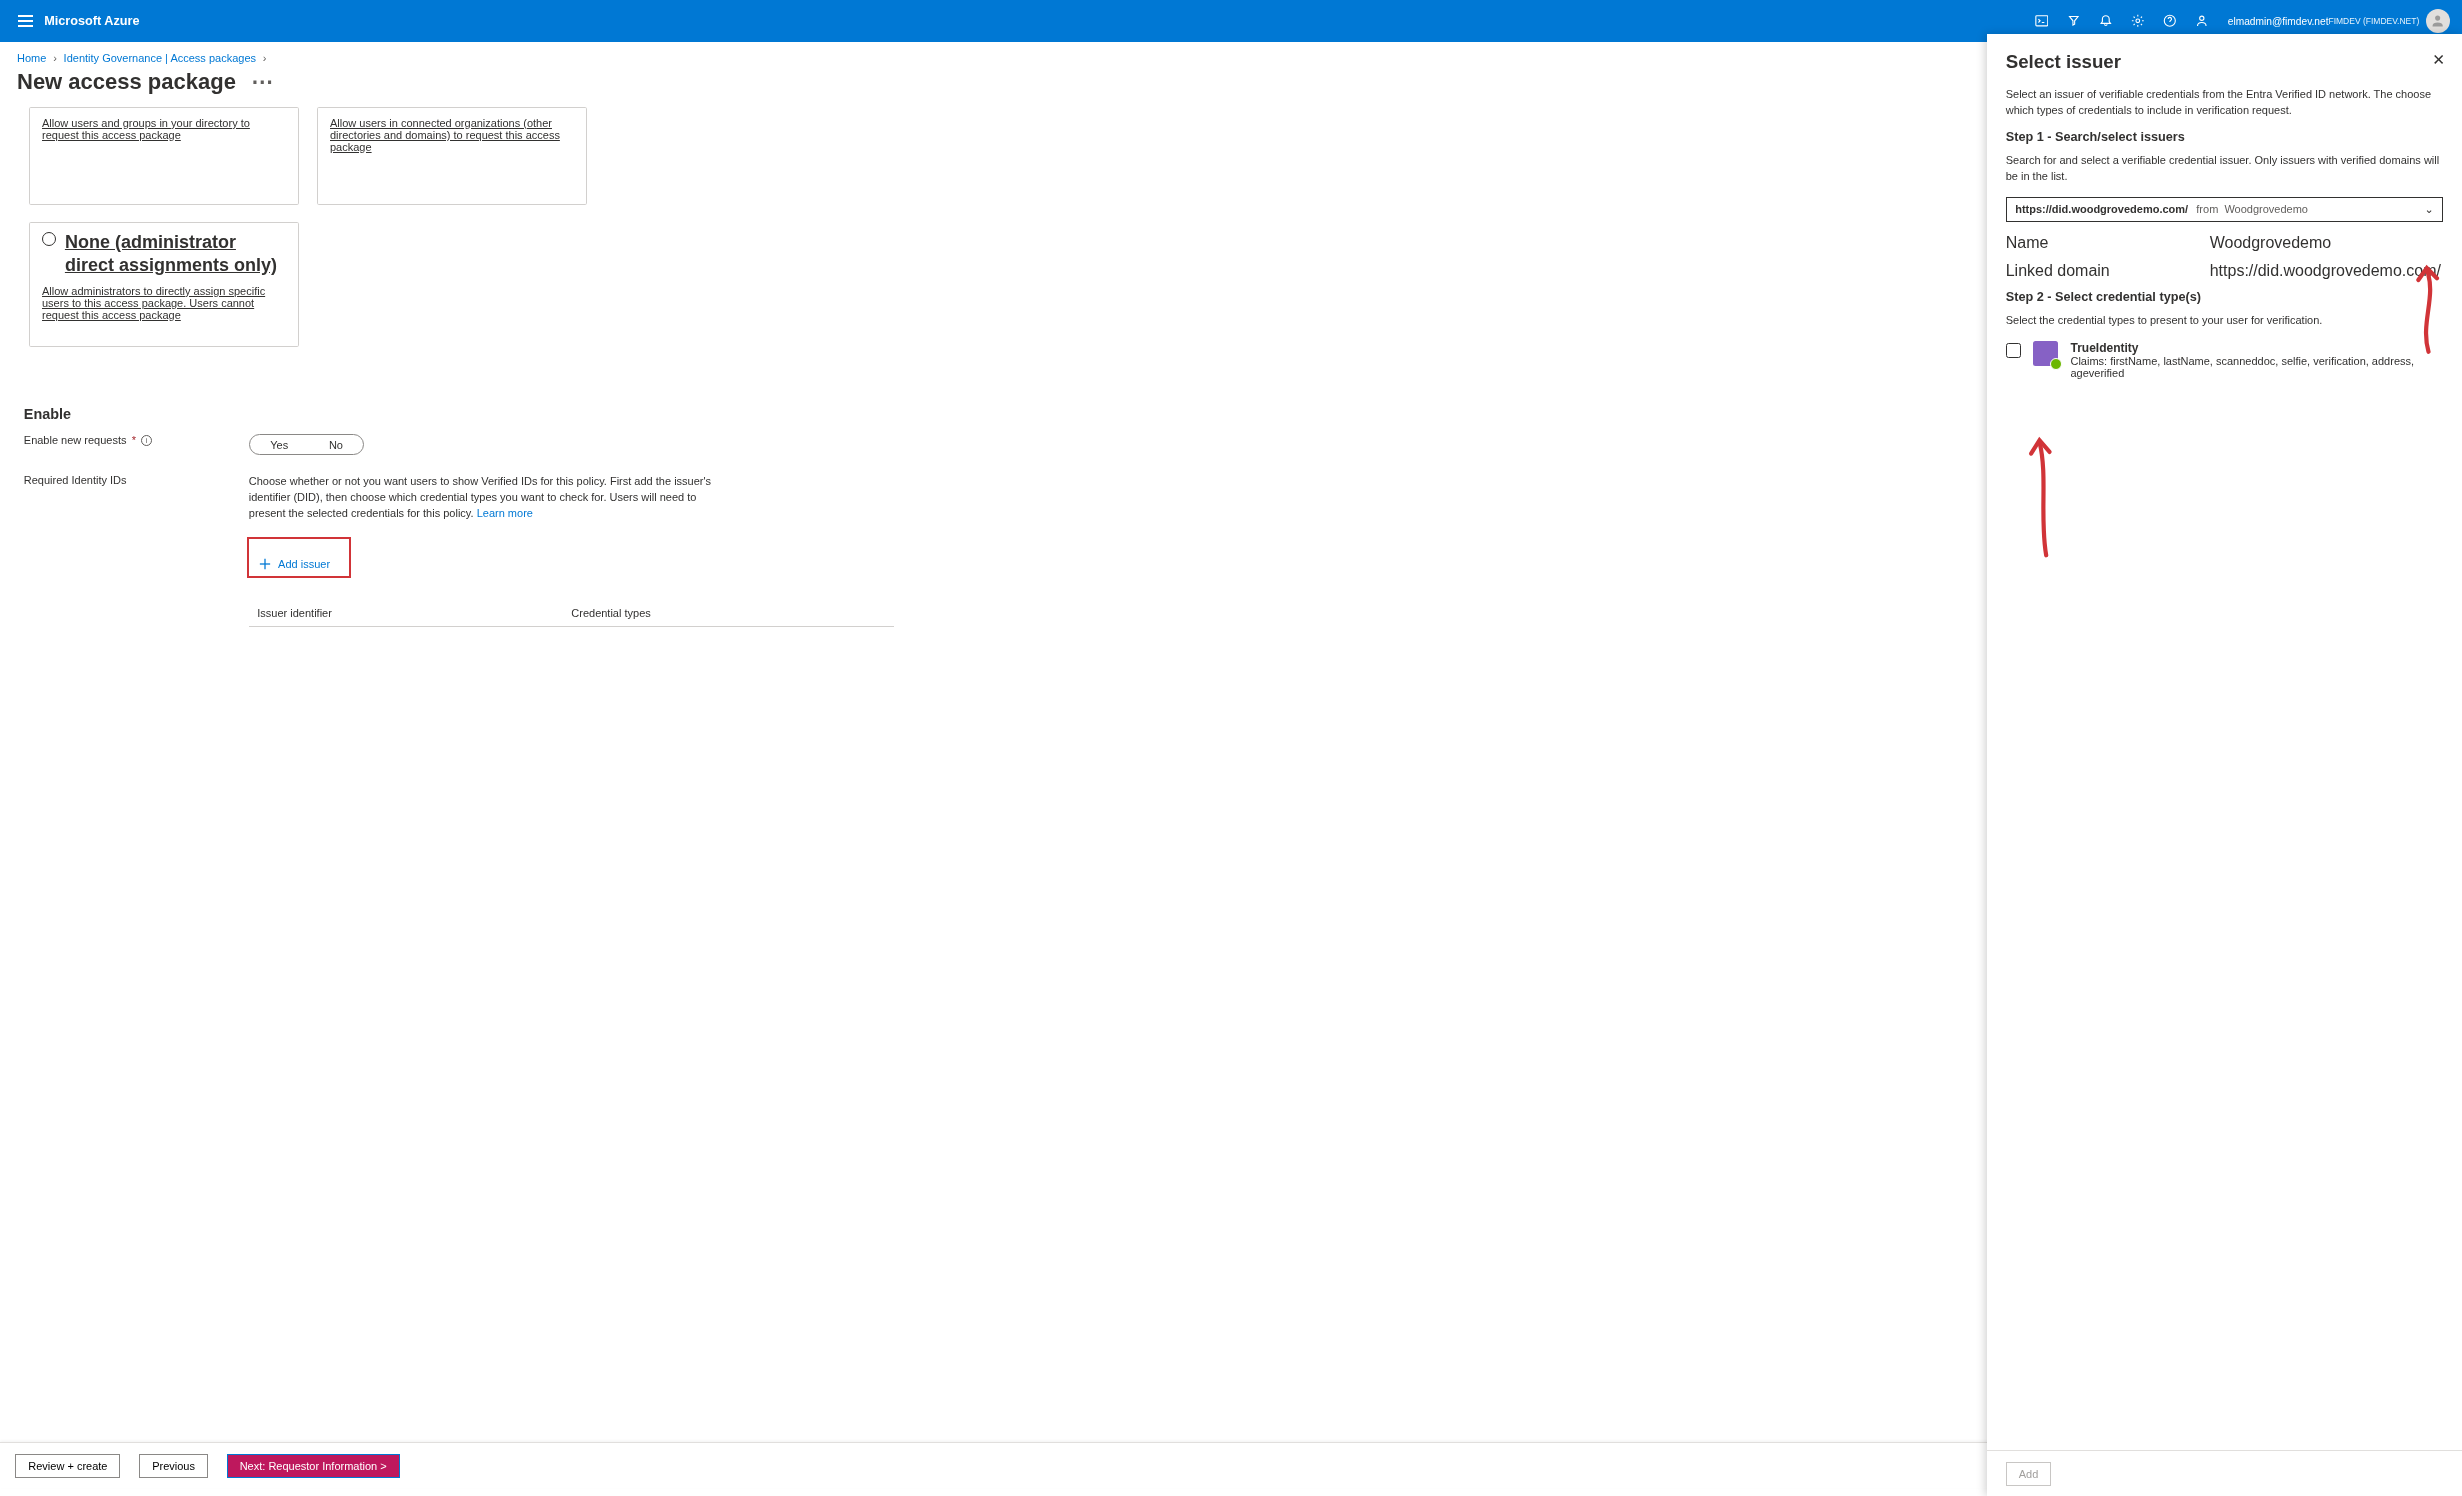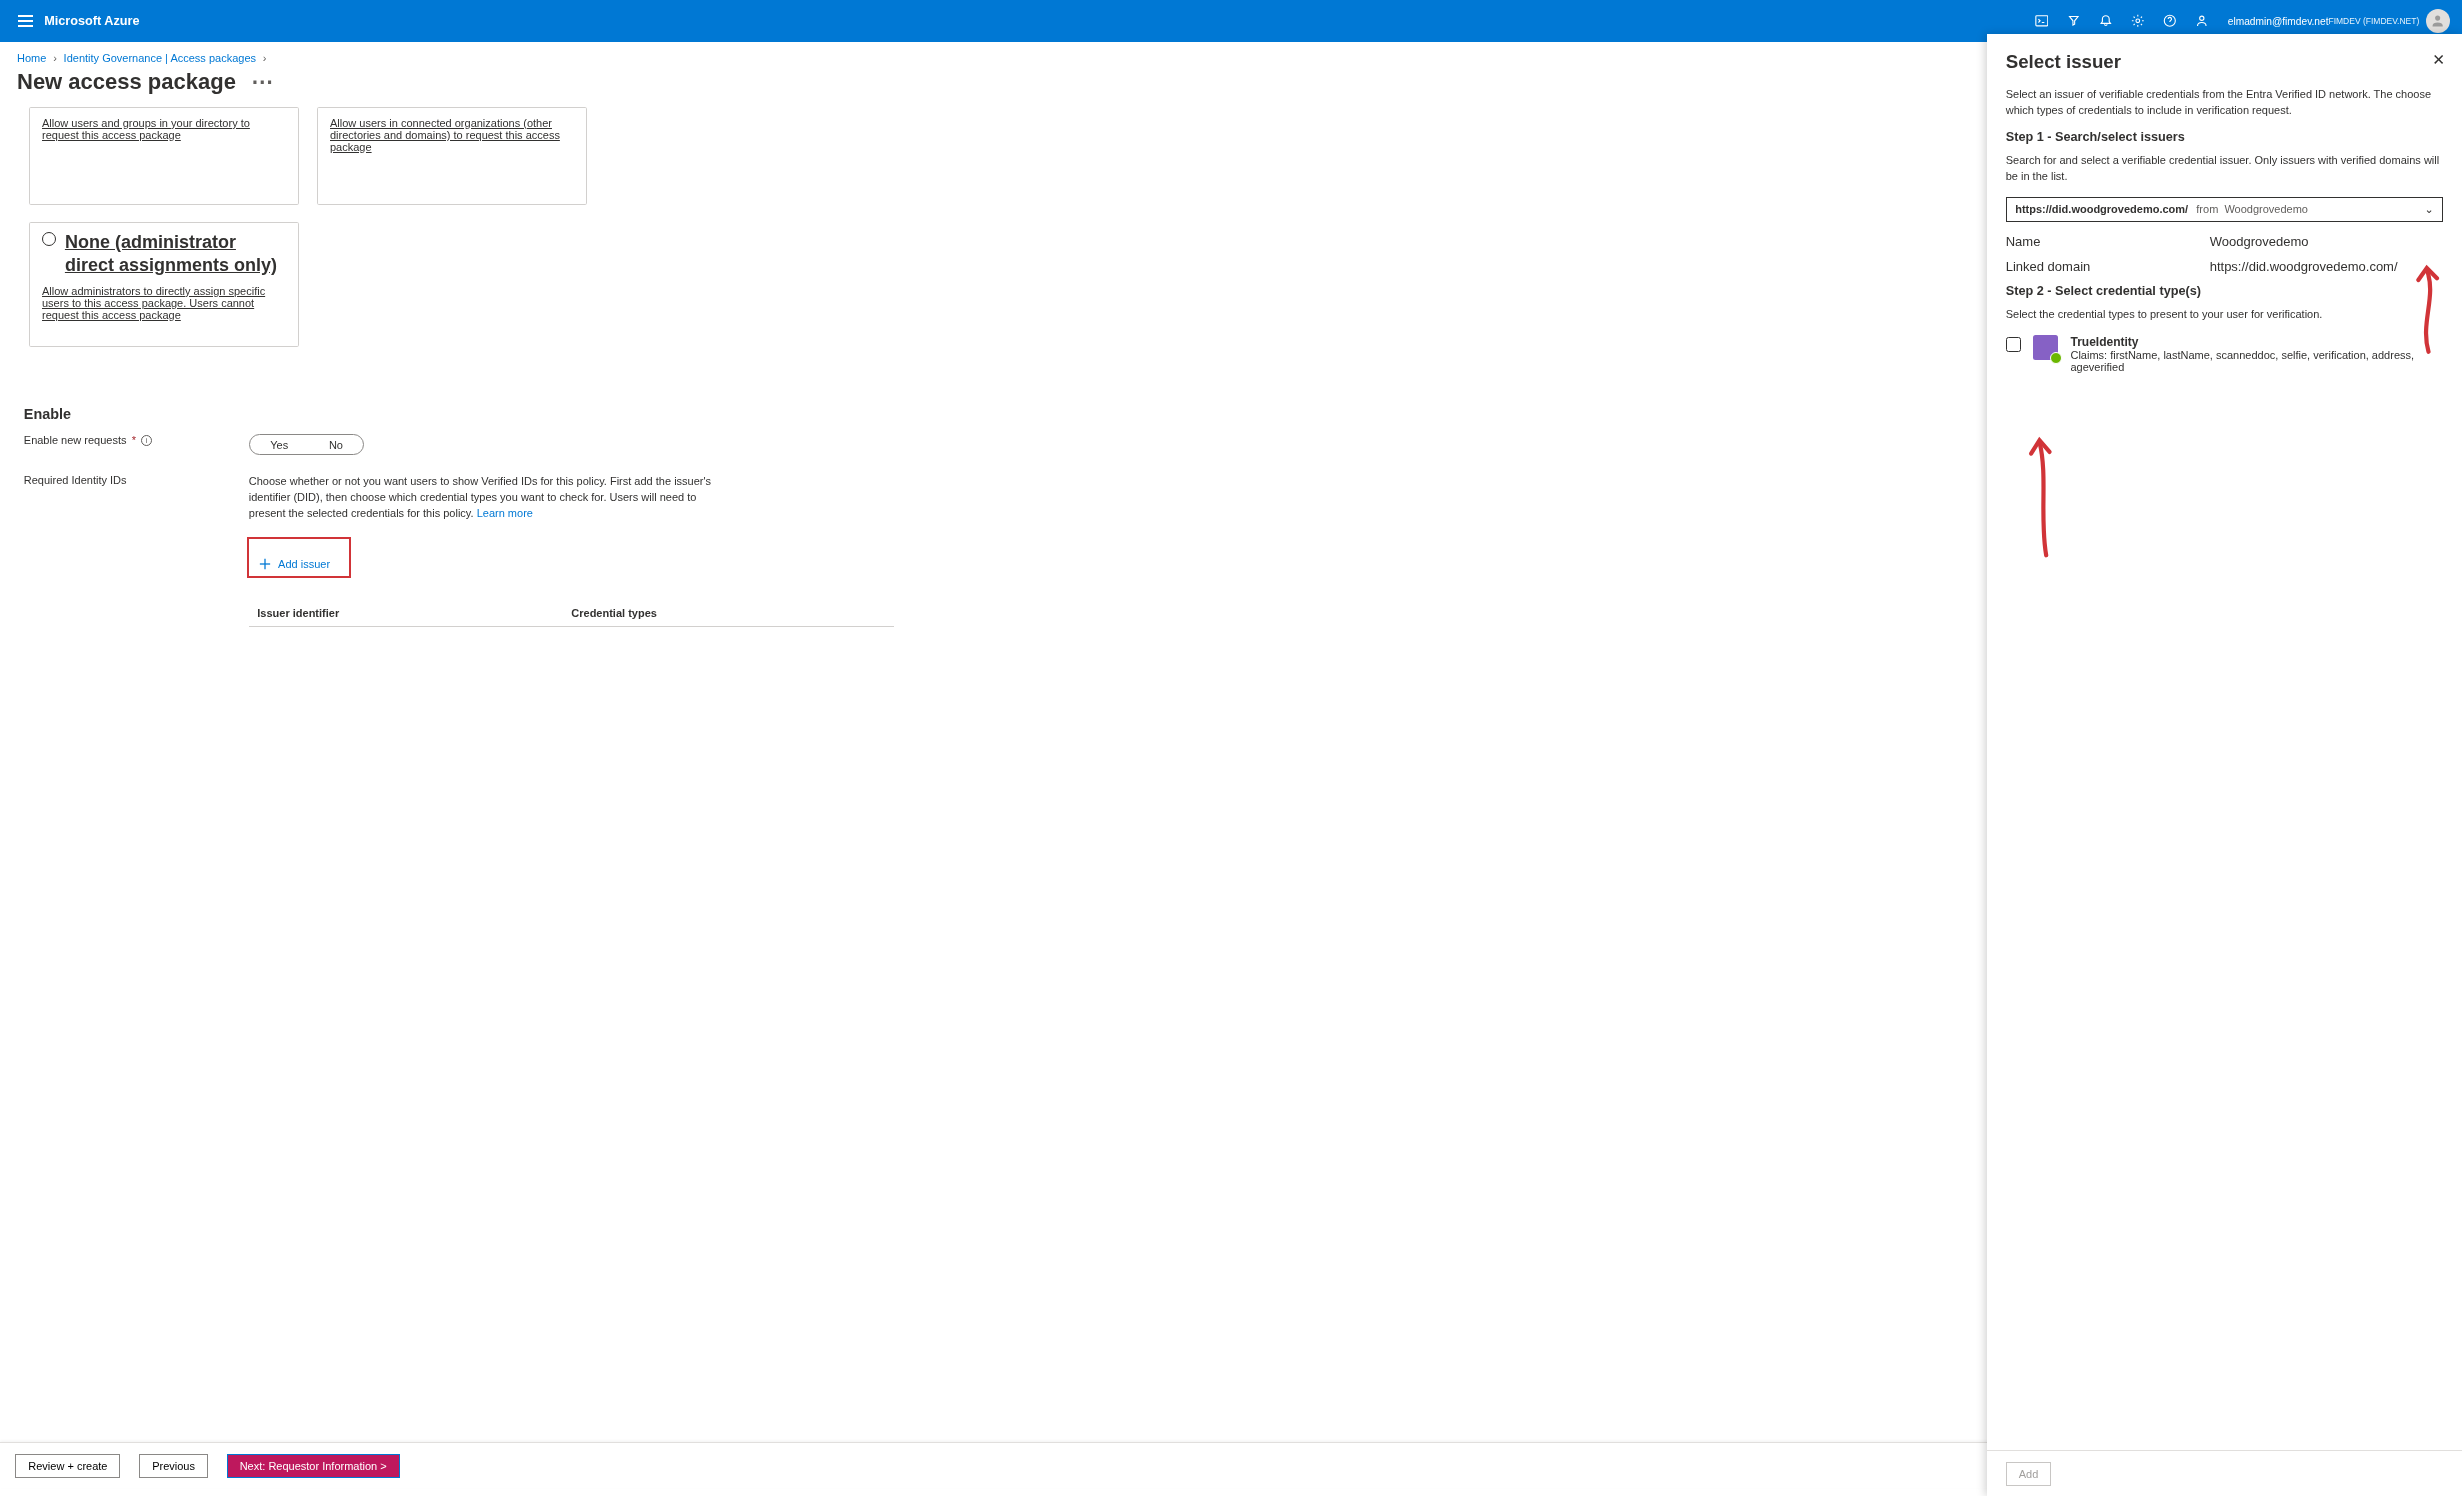--- a/index.html
+++ b/index.html
@@ -45,38 +45,38 @@
   .req{color:#a4262c;}
   .info-circ{width:11px;height:11px;border:0.8px solid #605e5c;border-radius:50%;display:inline-flex;align-items:center;justify-content:center;font-size:7.6px;color:#605e5c;}
   .pillgrp{border:0.8px solid #8a8886;border-radius:17px;overflow:hidden;display:flex;}
   .pill{padding:3.4px 20.4px;font-size:11px;cursor:pointer;}
   .desc{max-width:475px;line-height:1.45;}
   .desc a{color:#0078d4;text-decoration:none;}
   .addbtn{display:inline-flex;align-items:center;gap:6.8px;color:#0078d4;padding:5.1px 10.2px;margin-top:12px;cursor:pointer;}
   .addbtn svg{width:12px;height:12px;stroke:#0078d4;}
   .redbox{border:2.5px solid #d13438;padding:1.7px 8.5px 1.7px 0;display:inline-block;margin-top:15.3px;margin-left:-1.7px;}
   .tbl{margin-top:22px;width:645px;}
-  .tbl .hdr{display:flex;border-bottom:0.8px solid #d2d0ce;padding:6.8px 8.5px;font-weight:700;}
+  .tbl .hdr{display:flex;border-bottom:0.8px solid #d2d0ce;padding:6.8px 8.5px;font-weight:400;}
   .tbl .hdr > div:first-child{width:314px;}
 
   
   .footer{position:fixed;left:0;right:0;bottom:8px;background:#fff;border-top:0.8px solid #e1dfdd;padding:10.2px 15.3px;display:flex;gap:18.7px;box-shadow:0 -0.8px 3.4px rgba(0,0,0,.06);z-index:5;}
   .btn{border:0.8px solid #8a8886;background:#fff;padding:5.1px 12px;font-size:11px;cursor:pointer;}
   .btn-primary{background:#be185d;border-color:#0078d4;color:#fff;}
 
   
   .panel{position:fixed;top:34px;right:0;bottom:0;width:475px;background:#fff;box-shadow:-1.7px 0 8.5px rgba(0,0,0,.18);padding:17px 18.7px 59px 18.7px;z-index:10;overflow:auto;}
   .panel h2{font-size:18.7px;font-weight:600;margin-bottom:13.6px;}
   .panel .close{position:absolute;top:17px;right:17px;cursor:pointer;font-size:15.3px;color:#323130;}
   .panel p{font-size:11px;line-height:1.45;margin-bottom:12px;}
   .panel h3{font-size:12.7px;font-weight:600;margin:10.2px 0 8.5px 0;}
   .combo{border:0.8px solid #323130;padding:5.1px 8.5px;display:flex;align-items:center;justify-content:space-between;margin-bottom:12px;cursor:pointer;}
   .combo .b{font-weight:700;}
   .combo .from{color:#605e5c;margin-left:5.1px;}
-  .kv{display:flex;margin-bottom:10.2px;font-size:13px;}
+  .kv{display:flex;margin-bottom:10.2px;font-size:16px;}
   .kv .k{width:204px;}
   .cred{display:flex;align-items:flex-start;gap:12px;margin-top:5.1px;}
   .chk{width:15.3px;height:15.3px;border:1.3px solid #323130;border-radius:2.5px;flex:none;margin-top:1.7px;}
   .cred-icon{width:25.5px;height:25.5px;background:#8661c5;position:relative;border-radius:2.5px;flex:none;}
   .cred-icon::after{content:"";position:absolute;right:-3.4px;bottom:-3.4px;width:10.2px;height:10.2px;background:#6bb700;border-radius:50%;border:1.7px solid #fff;}
   .cred-body .ct{font-weight:700;font-size:12px;}
   .panel-footer{position:absolute;left:0;right:0;bottom:0;border-top:0.8px solid #e1dfdd;padding:10.2px 18.7px;background:#fff;}
   .panel-footer .btn{color:#a19f9d;border-color:#c8c6c4;cursor:default;}
 
   

